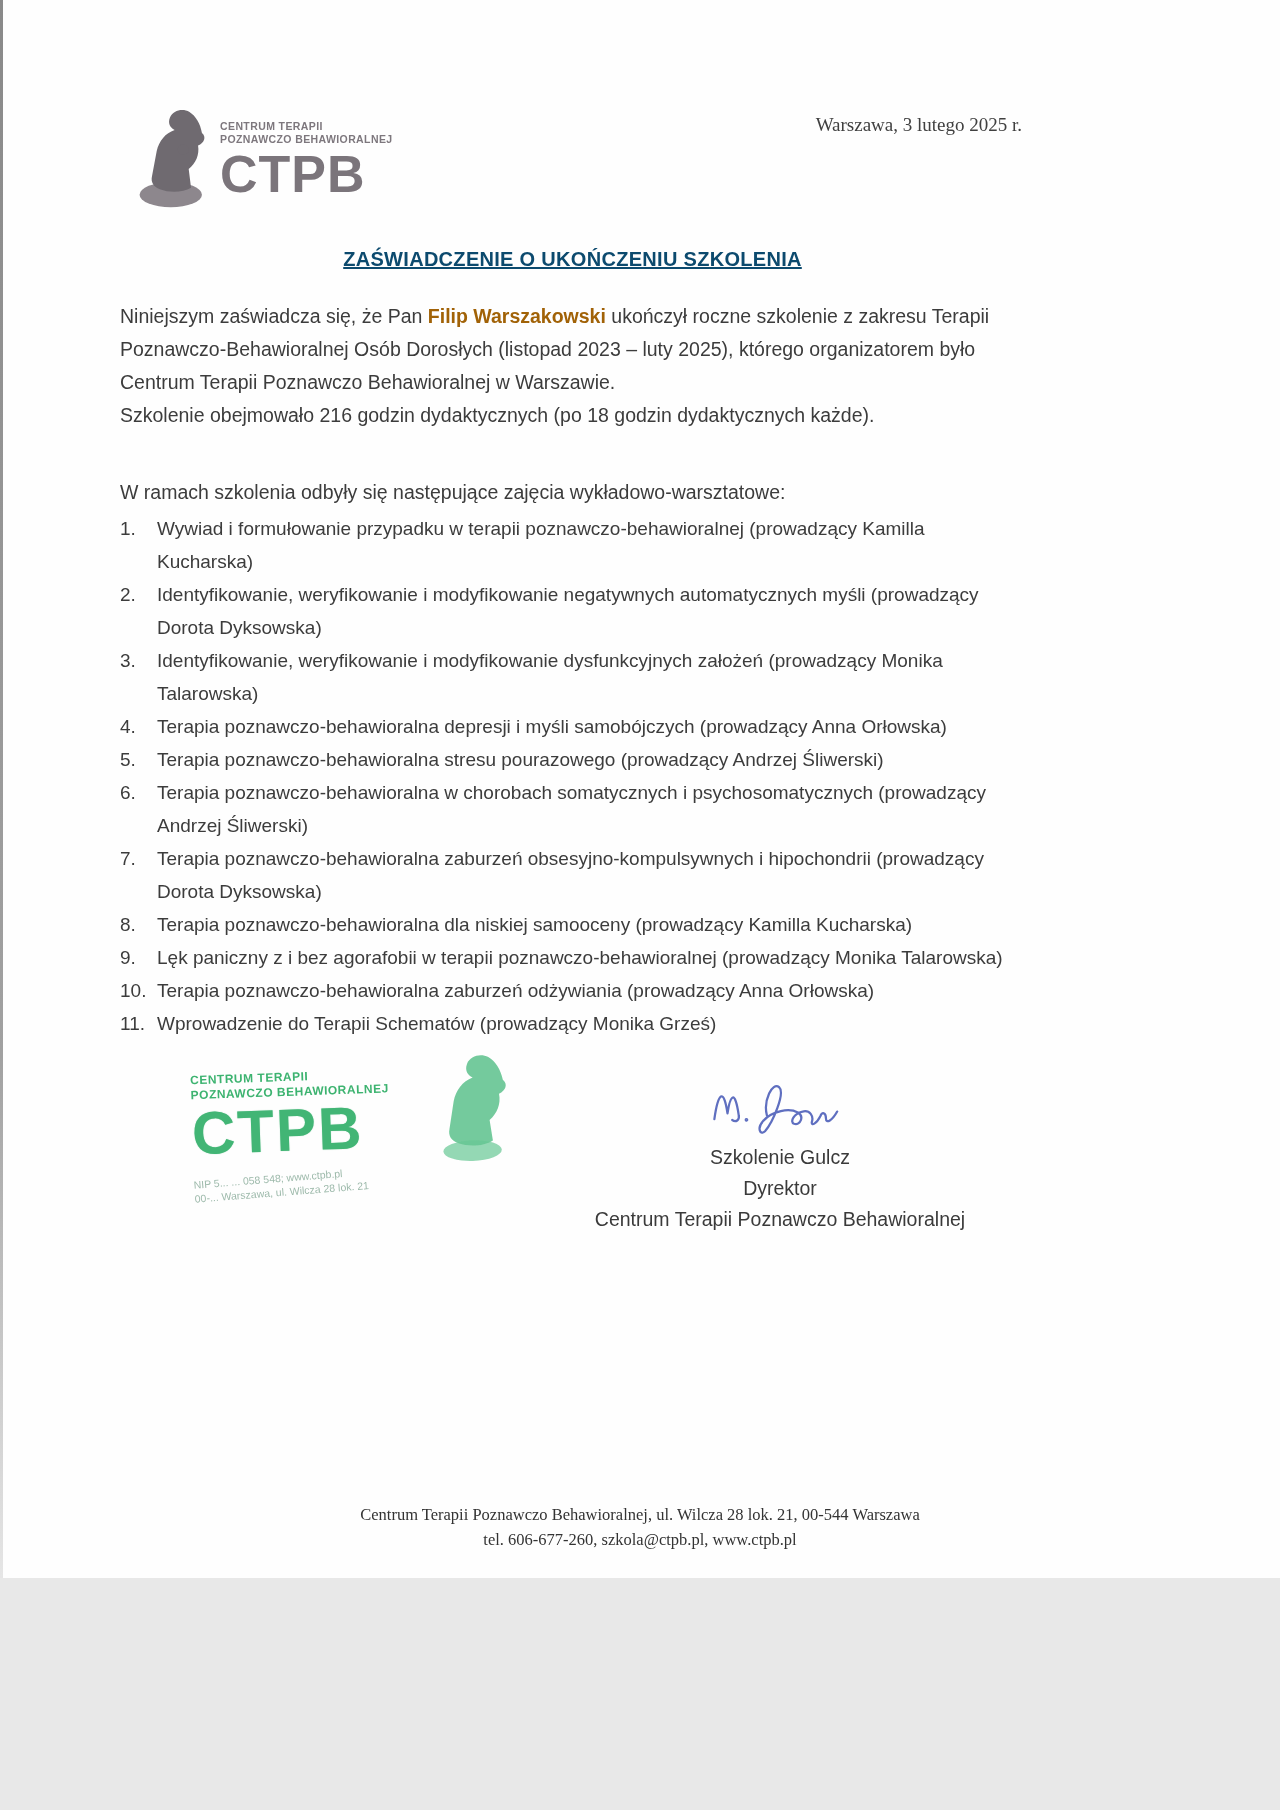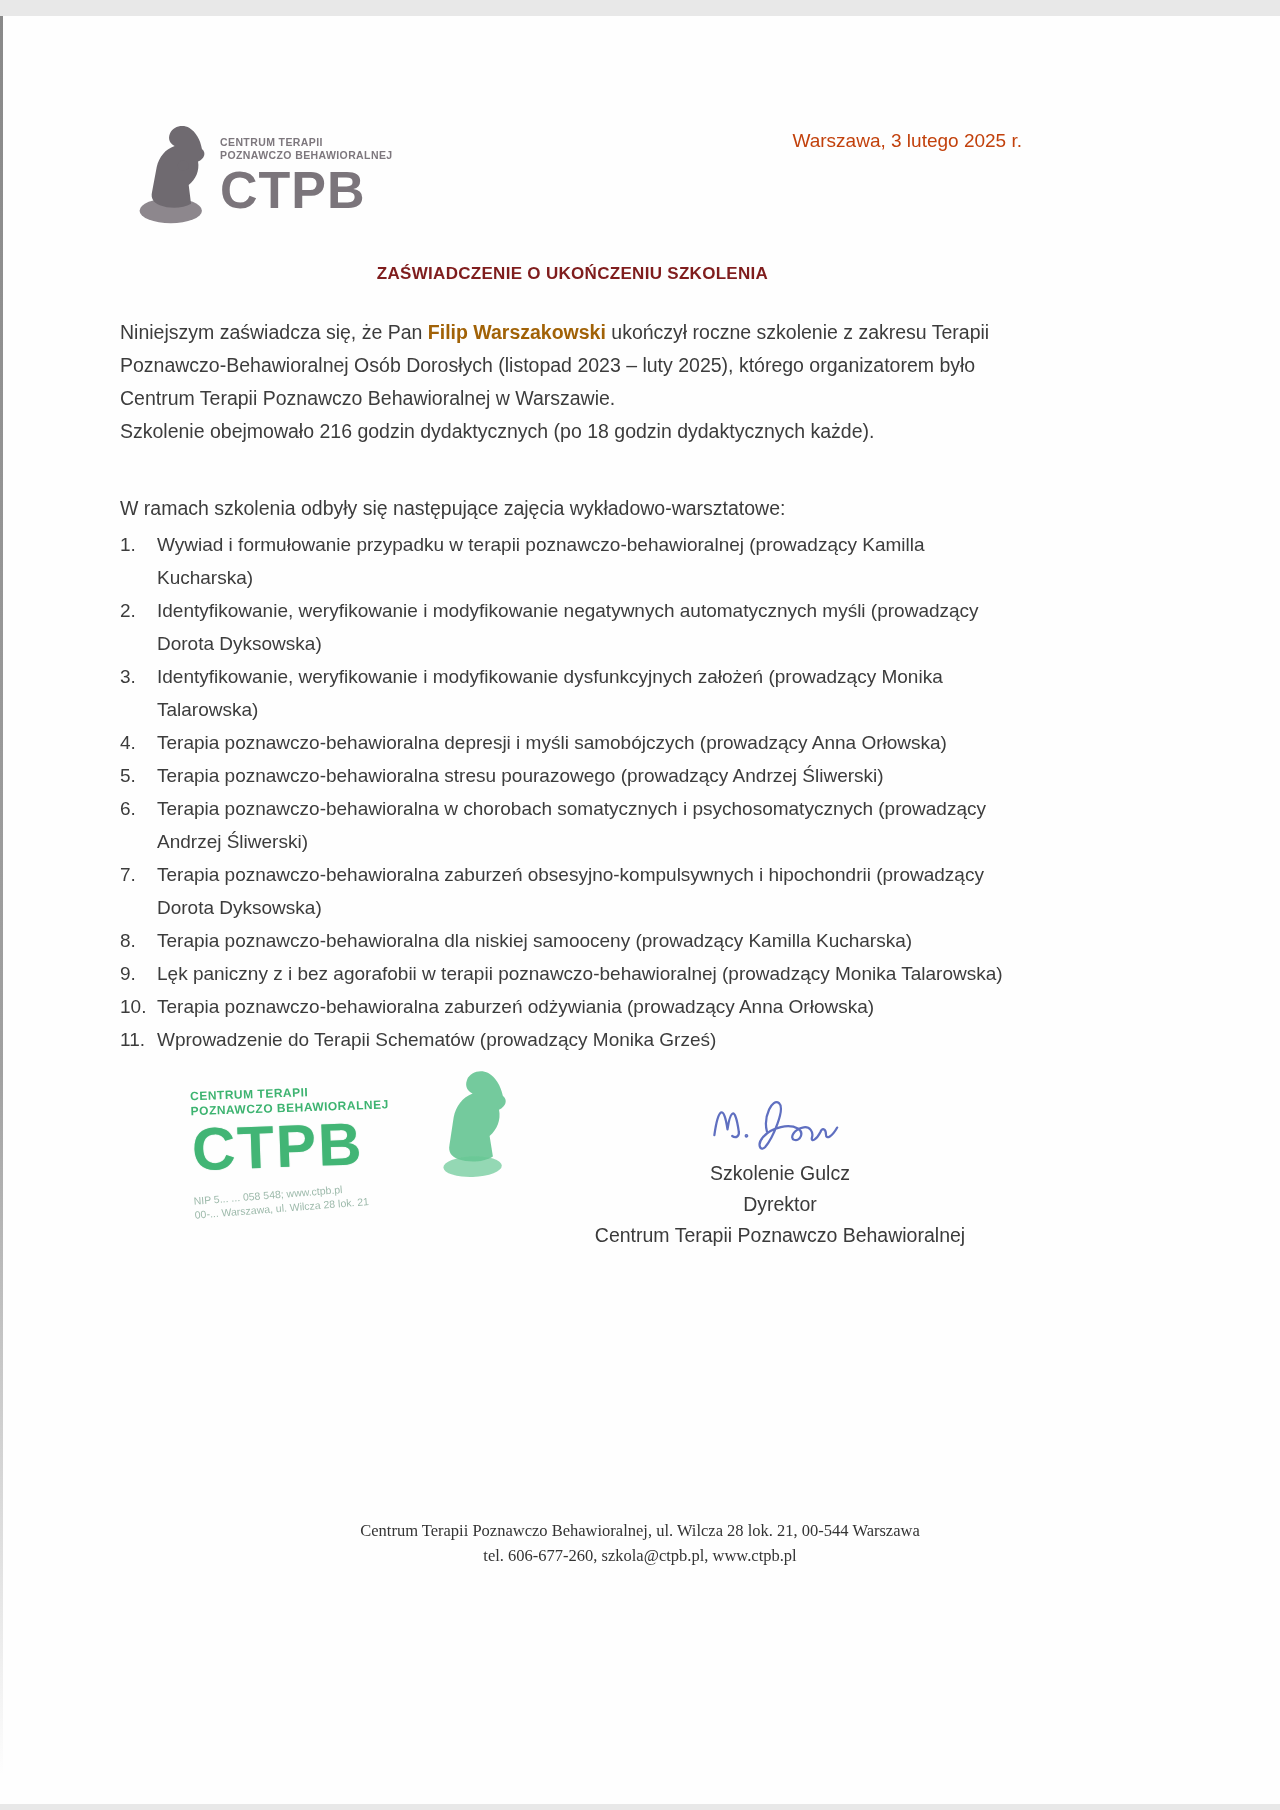--- a/index.html
+++ b/index.html
@@ -1,53 +1,54 @@
 <!DOCTYPE html>
 <html><head>
 <meta charset="utf-8">
 <style>
   * { margin:0; padding:0; box-sizing:border-box; }
   html,body { background:#e8e8e8; }
   .page {
     position:relative;
-    width:1280px; height:1788px;
-    margin:16px auto;
+    width:1280px; height:1578px;
+    margin:0 auto;
     background:#fefefe;
     font-family:"Liberation Sans", sans-serif;
     color:#3f3f3f;
     overflow:hidden;
   }
   .scan-edge {
     position:absolute; left:0; top:0; width:3px; height:1760px;
     background:linear-gradient(#2a2a2a 0%, #555 60%, transparent 100%);
     opacity:.55;
   }
 
   
   .date-line {
     position:absolute; top:114px; right:258px;
-    font-size:19px; color:#c2410c;
+    font-size:19px; color:#404040;font-family:Liberation Serif, serif;
   }
   .logo {
     position:absolute; left:138px; top:104px;
     display:flex; align-items:flex-start;
   }
   .logo-figure { width:78px; height:108px; margin-right:4px; }
   .logo-textcol { padding-top:16px; }
   .logo-org { font-size:10.5px; font-weight:bold; letter-spacing:.4px; color:#7d777d; line-height:13px; }
   .logo-acronym {
     font-size:52px; font-weight:bold; color:#7b757b; letter-spacing:1px;
     line-height:52px; margin-top:2px;
   }
 
   
   .doc-title {
     position:absolute; top:248px; left:120px; width:905px;
-    text-align:center; font-size:17px; font-weight:bold; color:#7f1d1d;
+    text-align:center; font-size:20px; font-weight:bold; color:#0c4a6e;
     letter-spacing:.3px;
+    text-decoration:underline;
   }
 
   
   .intro {
     position:absolute; top:300px; left:120px; width:905px;
     font-size:19.5px; line-height:33px; color:#3c3c3c;
   }
   .bold { font-weight:bold; color:#a16207; }
   .list-intro {
     position:absolute; top:476px; left:120px; width:905px;

